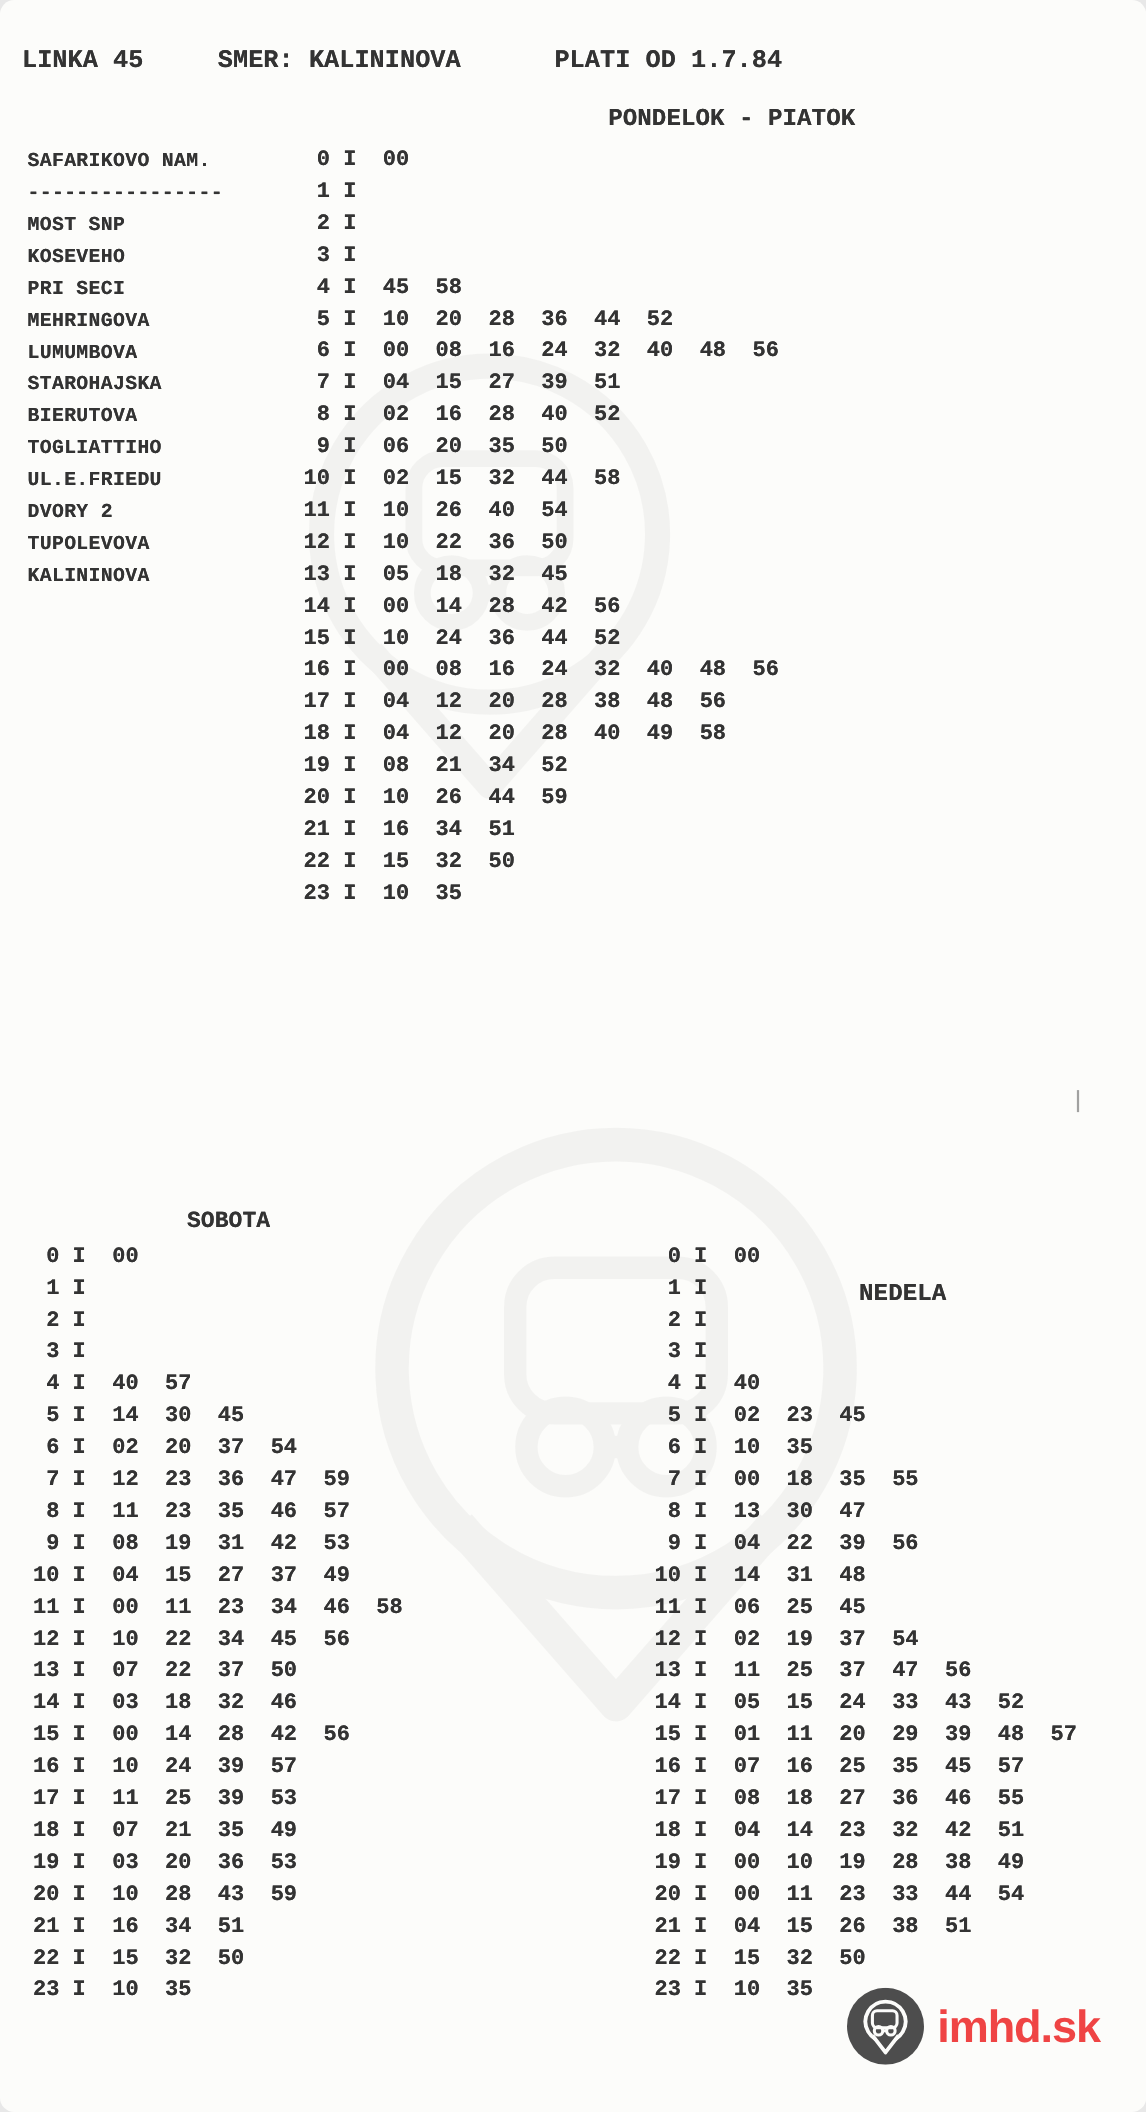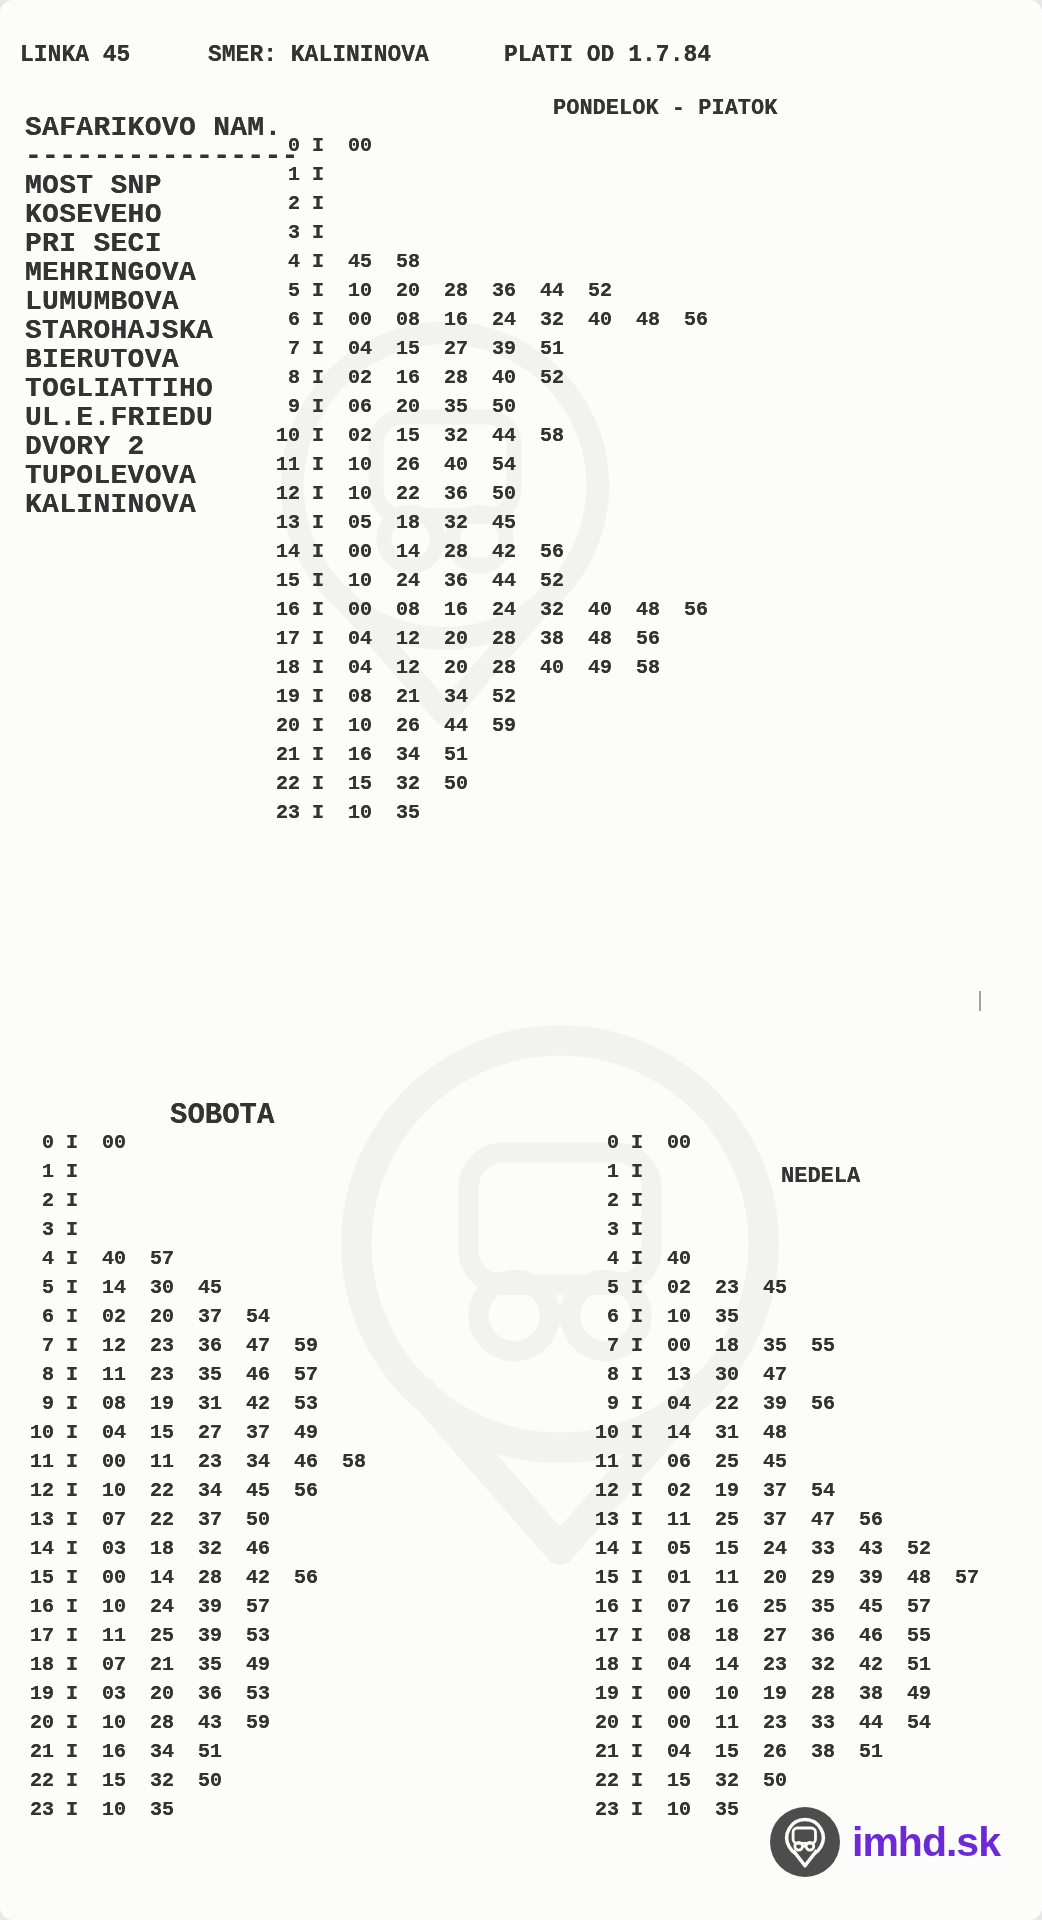--- a/index.html
+++ b/index.html
@@ -15,41 +15,41 @@
   .tw {
     font-family:"Liberation Mono", monospace;
     font-weight:700;
     color:#333333;
     text-shadow:0 0 0.6px rgba(45,45,45,0.85);
     white-space:pre;
   }
   .abs { position:absolute; }
   .hdr { top:42px; font-size:23px; }
   .hdr-line   { left:20px;  }
-  .hdr-smer   { left:208px;text-align:center; }
+  .hdr-smer   { left:198px;text-align:center; }
   .hdr-plati  { left:504px; }
   .wk-title   { left:513px; top:96px;  font-size:22px;margin-left:40px; }
-  .sat-title  { left:170px; top:1099px; font-size:29px; }
+  .sat-title  { left:170px; top:1099px; font-size:21px; }
   .sun-title  { left:733px; top:1164px; font-size:22px;margin-left:48px; }
-  .stops      { left:25px;  top:113px; font-size:28px; line-height:29px; letter-spacing:0.3px; }
+  .stops      { left:25px;  top:133px; font-size:18px; line-height:29px; letter-spacing:0.3px; }
   .tt-table   { font-size:20px; line-height:29px; }
   .tt-weekday { left:276px; top:131px; }
   .tt-sat     { left:30px;  top:1128px; }
   .tt-sun     { left:595px; top:1128px; }
   .stop-row, .tt-row { white-space:pre; }
   .watermark { position:absolute; pointer-events:none; }
   .artifact-line {
     position:absolute; left:979px; top:991px;
     width:2px; height:20px; background:#8a8a8a; opacity:0.8;
   }
   .logo { position:absolute; left:770px; top:1807px; display:flex; align-items:center; }
   .logo-text {
     font-family:"Liberation Sans", sans-serif;
     font-weight:700; font-size:41px; letter-spacing:-1px;
-    color:#6d28d9; margin-left:12px; line-height:70px;
+    color:#ef4444; margin-left:12px; line-height:70px;
   }
 </style>
 </head>
 <body>
 
 <div class="page">
 
   <svg class="watermark" style="left:250px; top:310px; opacity:0.05;" width="390" height="420" viewBox="0 0 100 110">
     <path d="M50 6 a40 40 0 1 0 0.02 0 Z" fill="none" stroke="#555555" stroke-width="6"></path>
     <path d="M22 74 L50 106 L78 74" fill="none" stroke="#555555" stroke-width="6" stroke-linejoin="round"></path>

